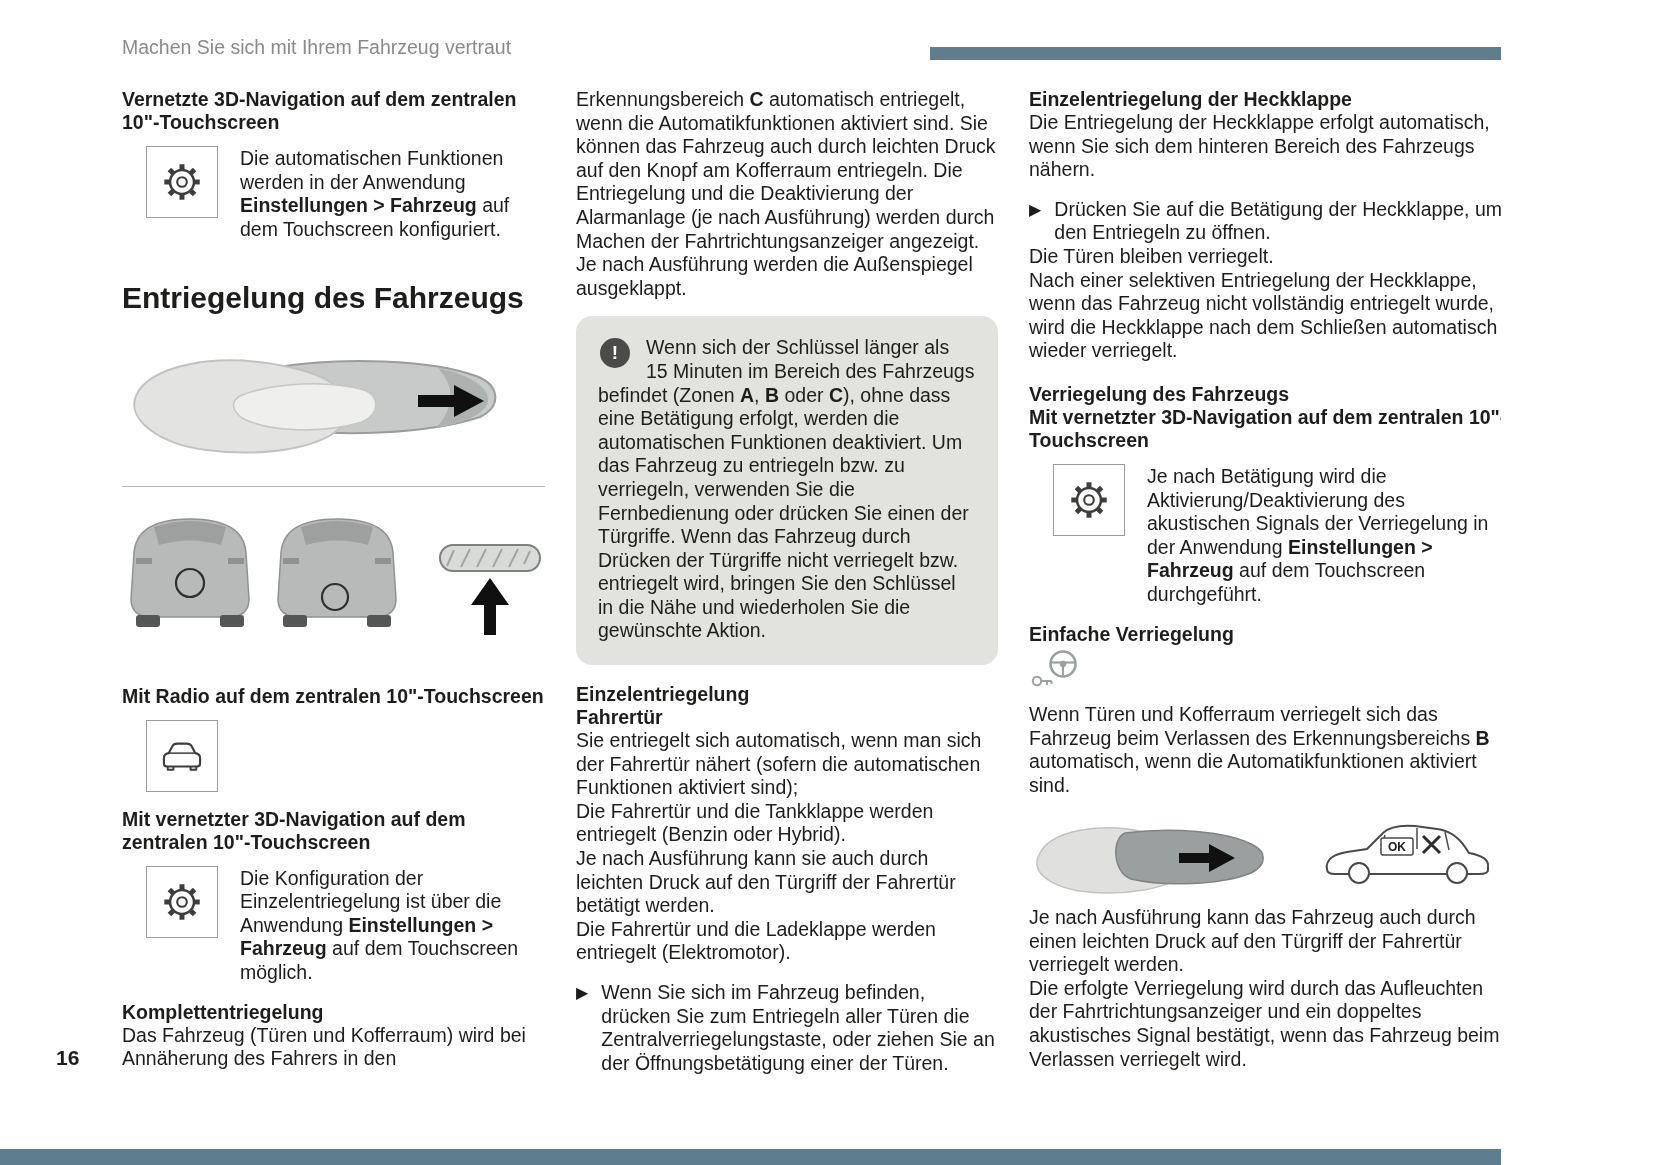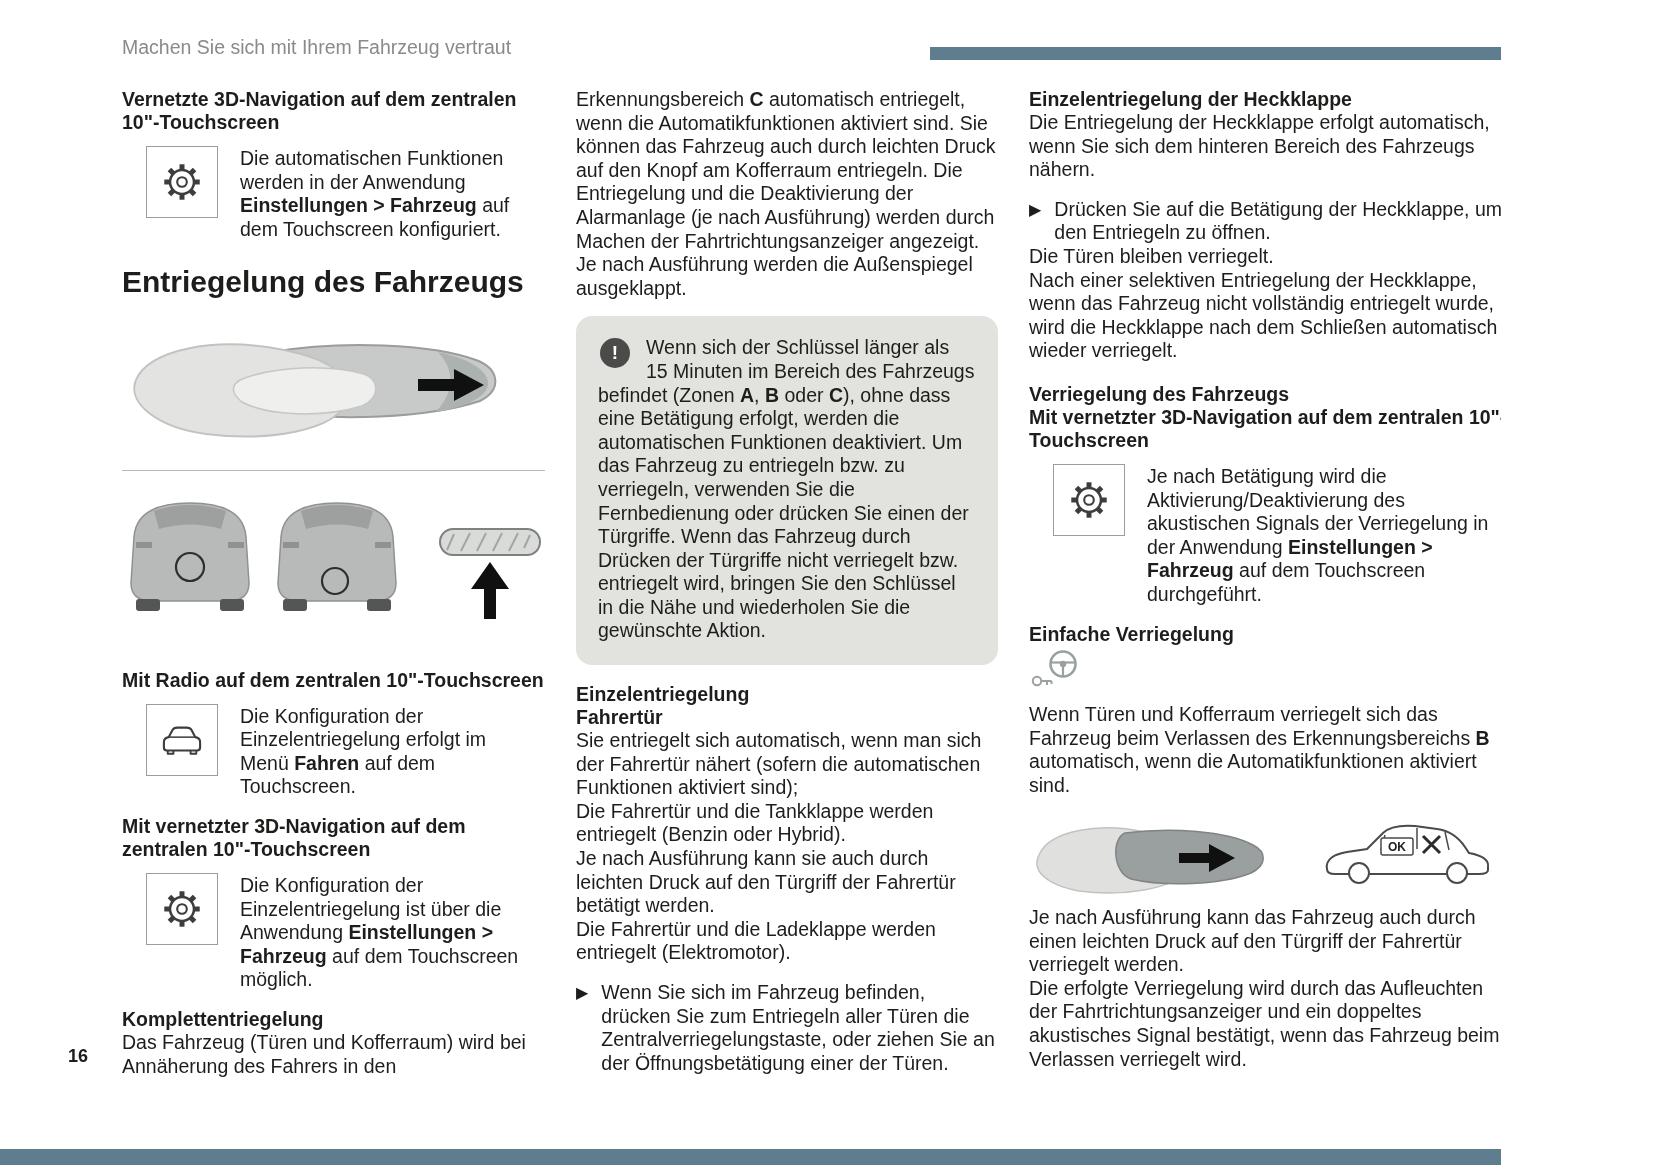--- a/index.html
+++ b/index.html
@@ -2,28 +2,28 @@
 <html style="--accent: #5e7d8f; --infobox: #e2e2df; --text: #1d1d1b; --muted: #8a8a8a;"><head>
 <meta charset="utf-8">
 <style>
   *{box-sizing:border-box;}
   html,body{margin:0;padding:0;background:#ffffff;}
   .page{position:relative;width:1501px;height:1165px;overflow:hidden;background:#fff;
         font-family:"Liberation Sans","DejaVu Sans",sans-serif;color:var(--text,#1d1d1b);}
   .running-head{position:absolute;left:122px;top:36px;font-size:19.5px;color:var(--muted,#8a8a8a);}
   .top-bar{position:absolute;left:930px;top:47px;width:610px;height:13px;background:var(--accent,#5e7d8f);}
   .bottom-bar{position:absolute;left:0;bottom:0;width:1653px;height:16px;background:var(--accent,#5e7d8f);}
-  .page-number{position:absolute;left:68px;top:1046px;font-size:18px;font-weight:bold;}
+  .page-number{position:absolute;left:56px;top:1046px;font-size:21px;font-weight:bold;}
   .columns{position:absolute;left:122px;top:88px;width:1408px;display:grid;
            grid-template-columns:423px 422px 485px;column-gap:31px;align-items:start;}
   .col{font-size:19.5px;line-height:1.21;}
   .col p{margin:0;}
   .h{font-size:19.5px;line-height:1.18;font-weight:bold;margin:0 0 6px;}
   .h.tight{margin:0;}
-  .h-main{font-size:30px;line-height:1.1;font-weight:bold;margin:24px 0 18px;white-space:nowrap;}
+  .h-main{font-size:30px;line-height:1.1;font-weight:bold;margin:40px 0 18px;white-space:nowrap;}
   .oneline{white-space:nowrap;}
   .hblock span{display:block;}
   .icon-row{display:flex;gap:22px;align-items:flex-start;margin:12px 12px 16px;padding-left:12px;}
   .icon-box{flex:0 0 auto;width:72px;height:72px;border:1.5px solid #9c9c9a;
             display:flex;align-items:center;justify-content:center;background:#fff;}
   .icon-row p{flex:1;padding-top:1px;}
   .illus{margin:6px 0 0;}
   .divider{border:none;border-top:1.5px solid #b8b8b6;margin:12px 0 16px;}
   .infobox{background:var(--infobox,#e2e2df);border-radius:16px;padding:20px 22px 22px;margin:16px 0 18px;}
   .warn-circle{float:left;width:30px;height:30px;border-radius:50%;background:#4b4b49;color:#fff;
@@ -113,21 +113,20 @@
       <div class="icon-row">
         <div class="icon-box">
           <svg viewBox="0 0 52 42" width="50" height="40">
             <g stroke="#3d3d3b" fill="none" stroke-width="2.2" stroke-linejoin="round">
               <path d="M7,29 L7,23 C7,20 9,18.6 12,18 L16,10.5 C17,8.6 18.6,8 21,8 L31,8 C33.4,8 35,8.6 36,10.5 L40,18 C43,18.6 45,20 45,23 L45,29 C45,31 44,32 42,32 L10,32 C8,32 7,31 7,29 Z"></path>
               <path d="M12,18 L40,18" stroke-width="1.6"></path>
               <path d="M11,32 v3.5 h6 V32 M35,32 v3.5 h6 V32" stroke-width="2"></path>
             </g>
           </svg>
         </div>
-        <p><span>Die Konfiguration der Einzelentriegelung erfolgt im Menü </span><b>Fahren</b><span> auf dem Touchscreen.</span></p>
       </div>
 
       <h3 class="h mt14">Mit vernetzter 3D-Navigation auf dem zentralen 10"-Touchscreen</h3>
 
       <div class="icon-row">
         <div class="icon-box">
           <svg viewBox="0 0 48 48" width="46" height="46">
             <g stroke="#3d3d3b" fill="none">
               <circle cx="24" cy="24" r="12.5" stroke-width="2.6"></circle>
               <circle cx="24" cy="24" r="5" stroke-width="2.2"></circle>

